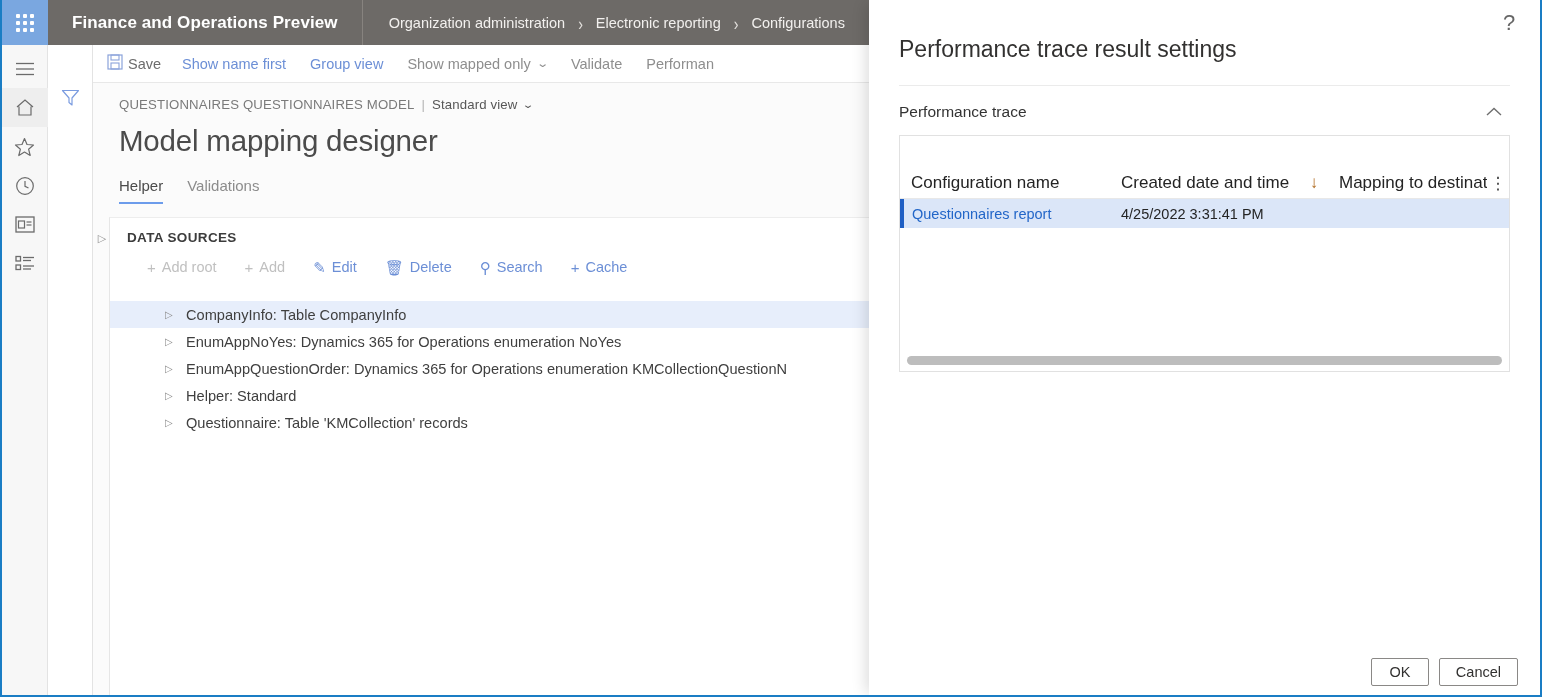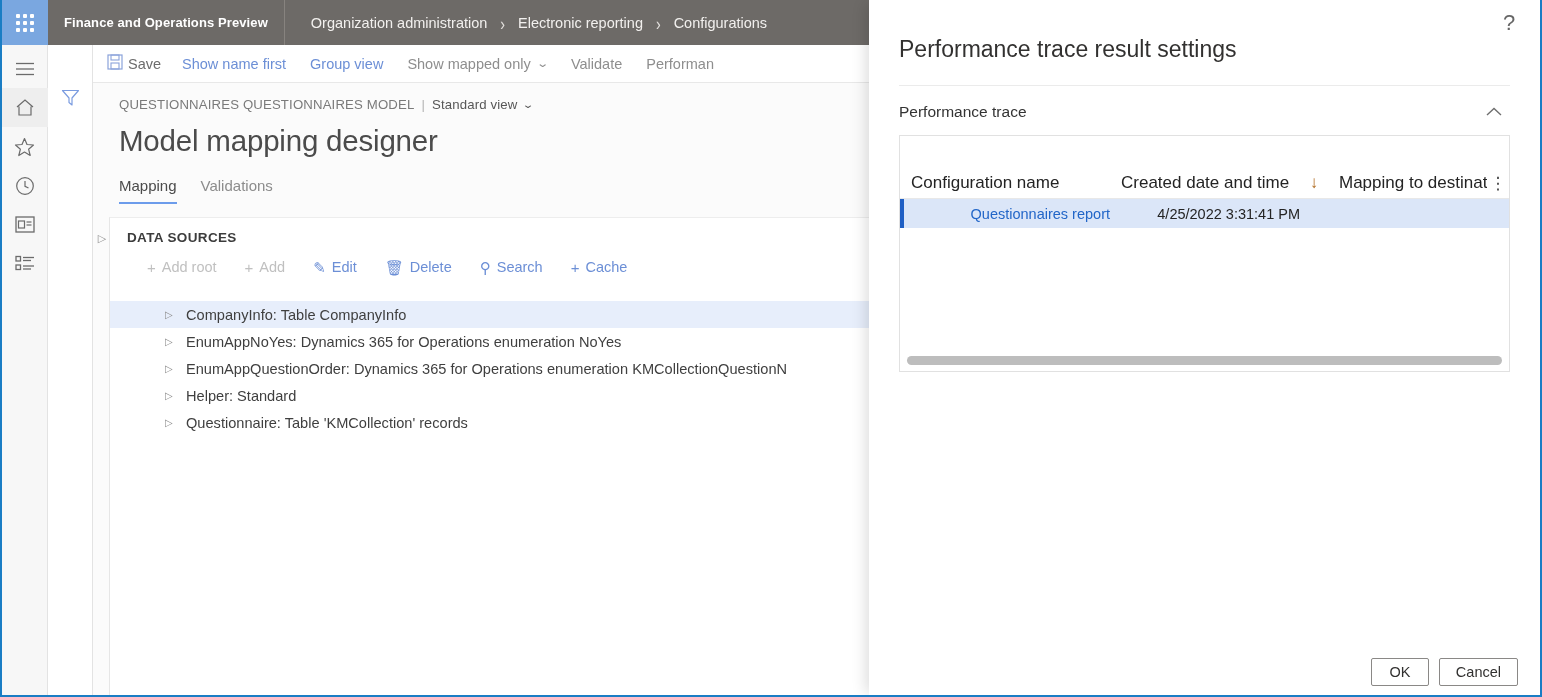--- a/index.html
+++ b/index.html
@@ -30,22 +30,22 @@
     display: flex; align-items: center; justify-content: center;
     cursor: pointer;
   }
   .waffle-grid {
     display: grid; grid-template-columns: repeat(3, 4px);
     grid-template-rows: repeat(3, 4px); gap: 3px;
   }
   .waffle-grid i { display: block; width: 4px; height: 4px; background: #fff; border-radius: 1px; }
   .app-title {
     display: flex; align-items: center;
-    padding: 0 16px;
-    color: #ffffff; font-size: 13px; font-weight: bold;
+    padding: 0 24px;
+    color: #ffffff; font-size: 17px; font-weight: bold;
     letter-spacing: .1px;
     border-right: 1px solid #87837f;
     white-space: nowrap;
   }
   .breadcrumb {
     display: flex; align-items: center; gap: 13px;
     padding-left: 26px;
     color: #f2f0ee; font-size: 14.5px;
     white-space: nowrap;
   }
@@ -225,21 +225,21 @@
   .gh.kebab { width: 22px; color: #444; text-align: center; padding-left: 0; cursor: pointer; letter-spacing: 0; }
   .grid-body { flex: 1; position: relative; }
   .grid-row {
     display: flex; align-items: center;
     height: 29px;
     font-size: 14.5px;
     background: #dbe6f8;
     border-left: 4px solid #1f5fc4;
     cursor: pointer;
   }
-  .gc { padding-left: 8px; white-space: nowrap; overflow: hidden; text-align: right; }
+  .gc { padding-left: 8px; white-space: nowrap; overflow: hidden; }
   .gc.c1 { width: 206px; color: #2266c8; }
   .gc.c2 { width: 190px; color: #242424; padding-left: 11px; }
   .gc.c3 { flex: 1; }
   .grid-hscroll {
     position: absolute; left: 7px; right: 7px; bottom: 6px;
     height: 9px; background: #bdbdbd; border-radius: 5px;
     cursor: pointer;
   }
 
   .dlg-footer {
@@ -364,21 +364,21 @@
       <div class="mini-crumb">
         <span>QUESTIONNAIRES QUESTIONNAIRES MODEL</span>
         <span class="pipe">|</span>
         <span class="viewsel">
           <span>Standard view</span>
           <span class="chev">⌄</span>
         </span>
       </div>
       <h1 class="pagetitle">Model mapping designer</h1>
       <div class="tabs">
-        <div class="tab sel">Mapping</div>
+        <div class="tab sel">Helper</div>
         <div class="tab">Validations</div>
       </div>
     </div>
 
     <div class="dspanel">
       <div class="ds-expander">▷</div>
       <div class="ds-title">DATA SOURCES</div>
 
       <div class="ds-toolbar">
         <div class="ds-btn disabled">

